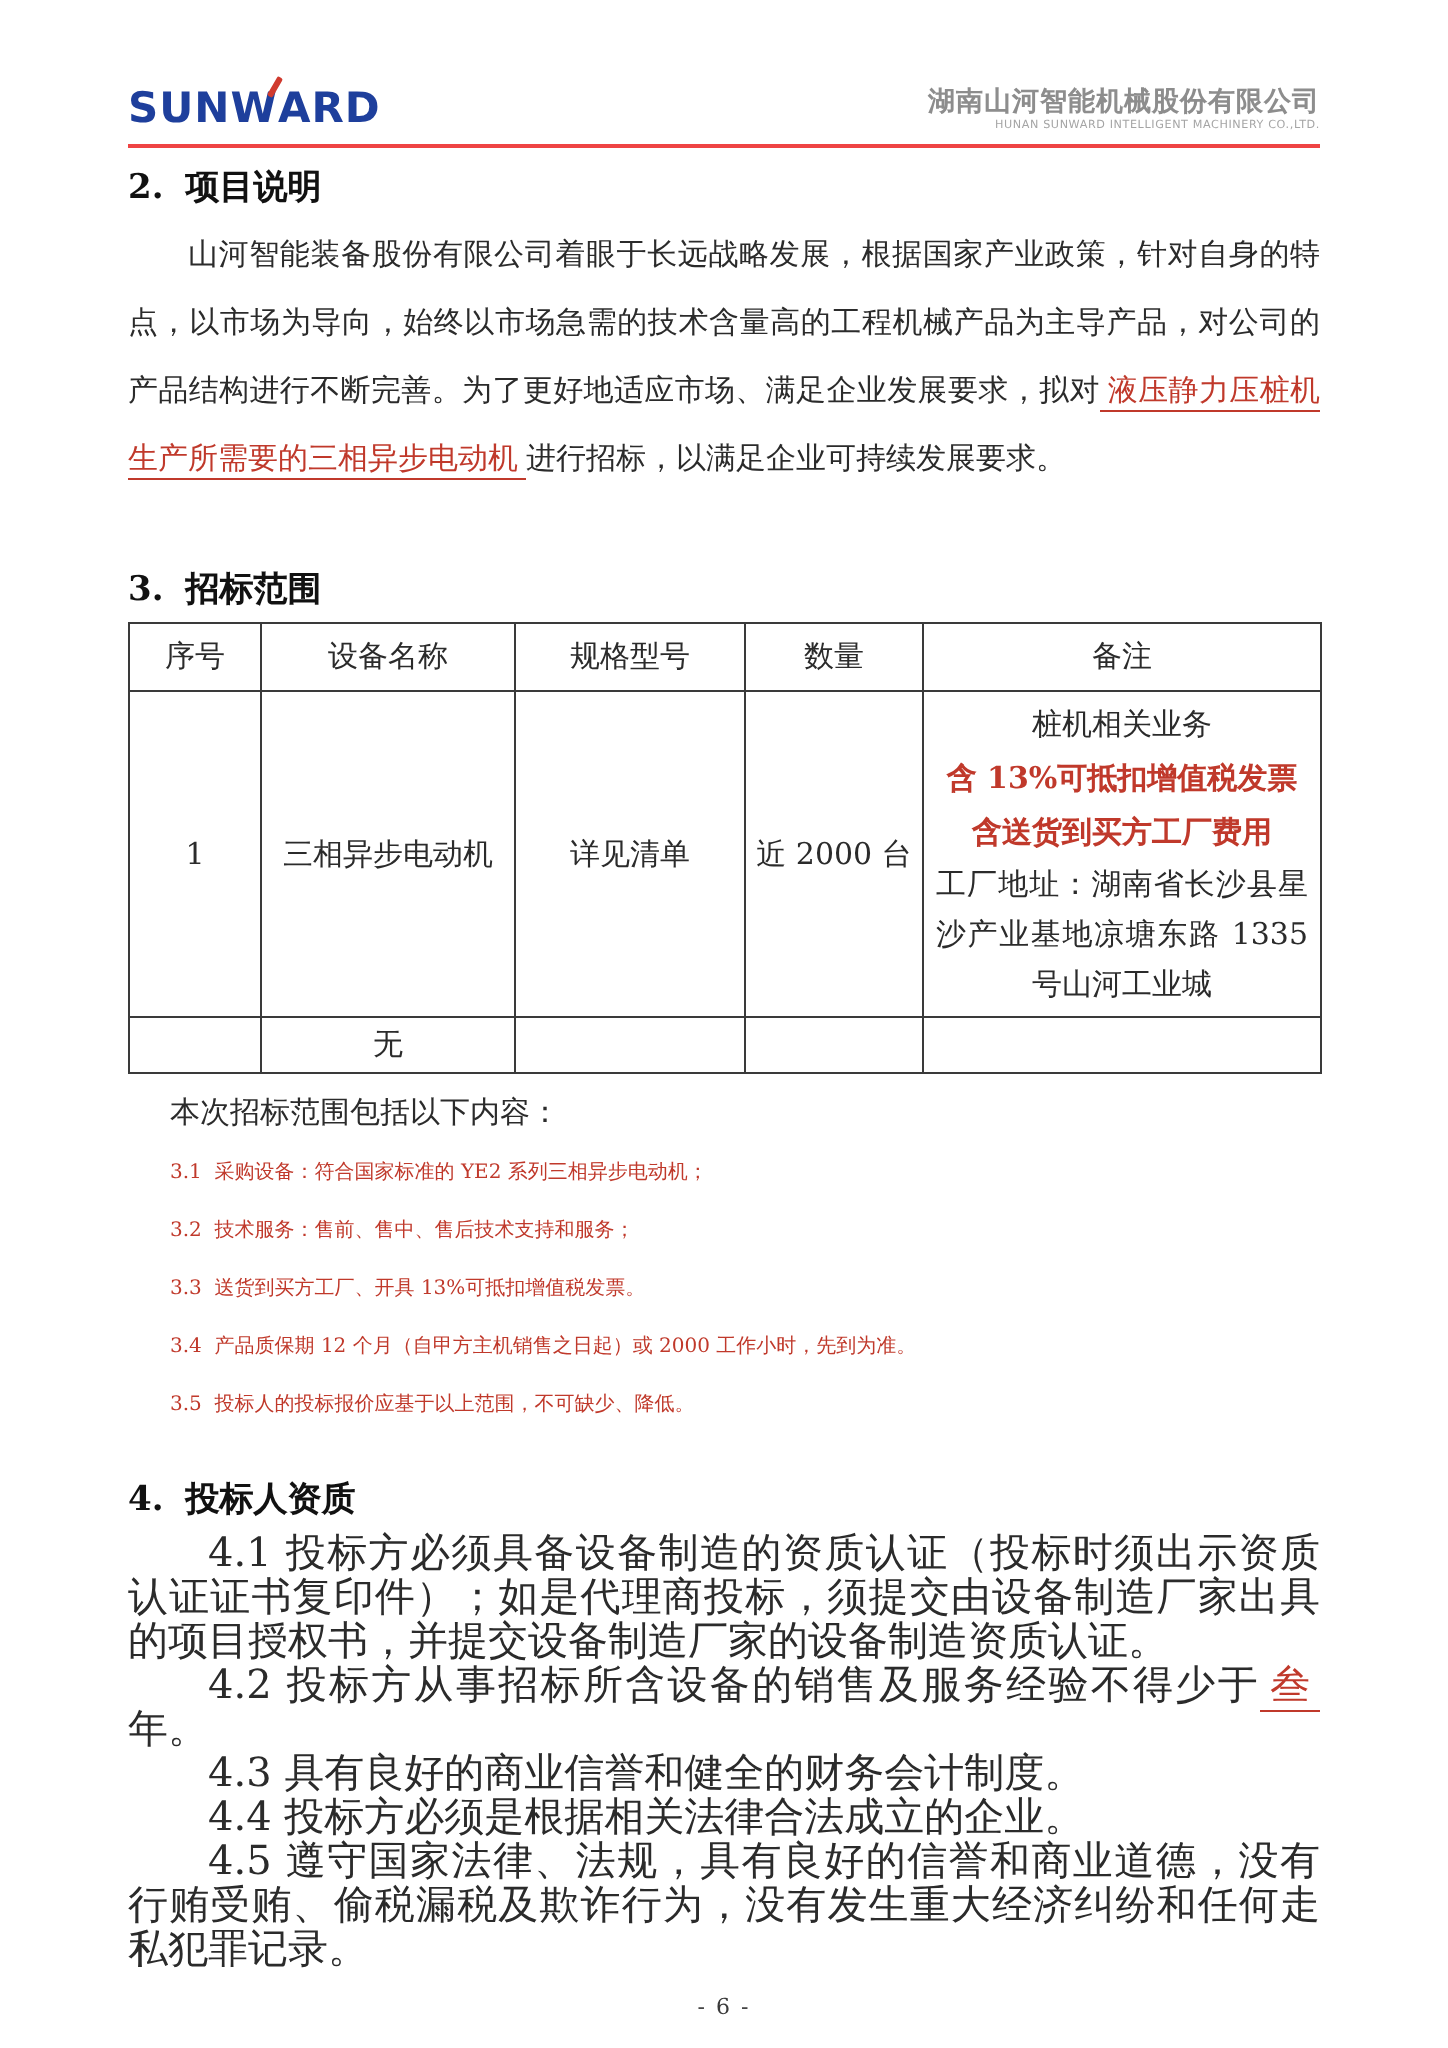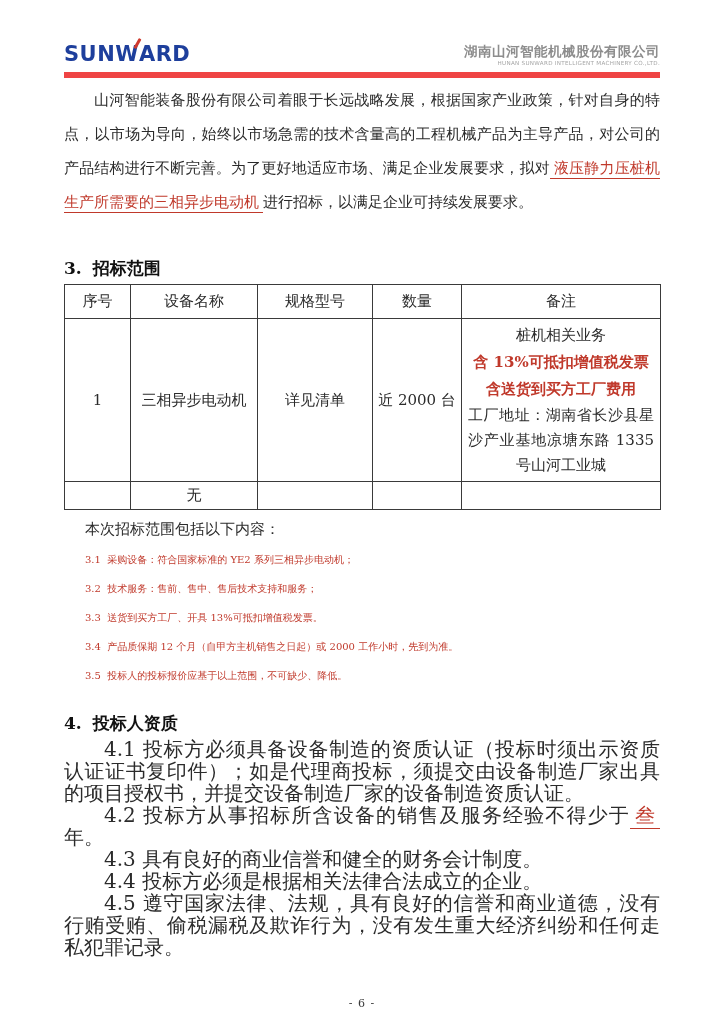--- a/index.html
+++ b/index.html
@@ -10,21 +10,21 @@
     font-family: "DejaVu Serif", "Liberation Serif", serif;
     color: #2b2b2b;
   }
   .page { width: 724px; height: 1024px; position: relative; }
 
   
   header {
     margin: 44px 64px 0 64px;
     display: flex; justify-content: space-between; align-items: flex-end;
     padding-bottom: 5px;
-    border-bottom: 6px solid #ef4444;
+    border-bottom: 2px solid #ef4444;
   }
   .logo {
     font-family: "DejaVu Sans", "Liberation Sans", sans-serif;
     font-weight: bold; font-size: 21px; letter-spacing: 0.5px;
     color: #1e3f9c; line-height: 1; padding-bottom: 2px;
   }
   .lg-w { position: relative; display: inline-block; }
   .w-accent {
     position: absolute; top: -6px; right: 0px;
     width: 3px; height: 11px; background: #d03a2e;
@@ -123,20 +123,21 @@
 <div class="page">
 
   <header>
     <div class="logo"><span>SUN</span><span class="lg-w"><span>W</span><i class="w-accent"></i></span><span>ARD</span></div>
     <div class="company">
       <div class="company-cn">湖南山河智能机械股份有限公司</div>
       <div class="company-en">HUNAN SUNWARD INTELLIGENT MACHINERY CO.,LTD.</div>
     </div>
   </header>
 
+  <h2 class="sec s2"><span>2.</span><span class="ht">项目说明</span></h2>
 
   <p class="body-para"><span>山河智能装备股份有限公司着眼于长远战略发展，根据国家产业政策，针对自身的特点，以市场为导向，始终以市场急需的技术含量高的工程机械产品为主导产品，对公司的产品结构进行不断完善。为了更好地适应市场、满足企业发展要求，拟对</span><span class="red-underline">液压静力压桩机生产所需要的三相异步电动机</span><span>进行招标，以满足企业可持续发展要求。</span></p>
 
   <h2 class="sec s3"><span>3.</span><span class="ht">招标范围</span></h2>
 
   <table class="scope">
     <colgroup>
         <col class="c1">
         <col class="c2">
         <col class="c3">

